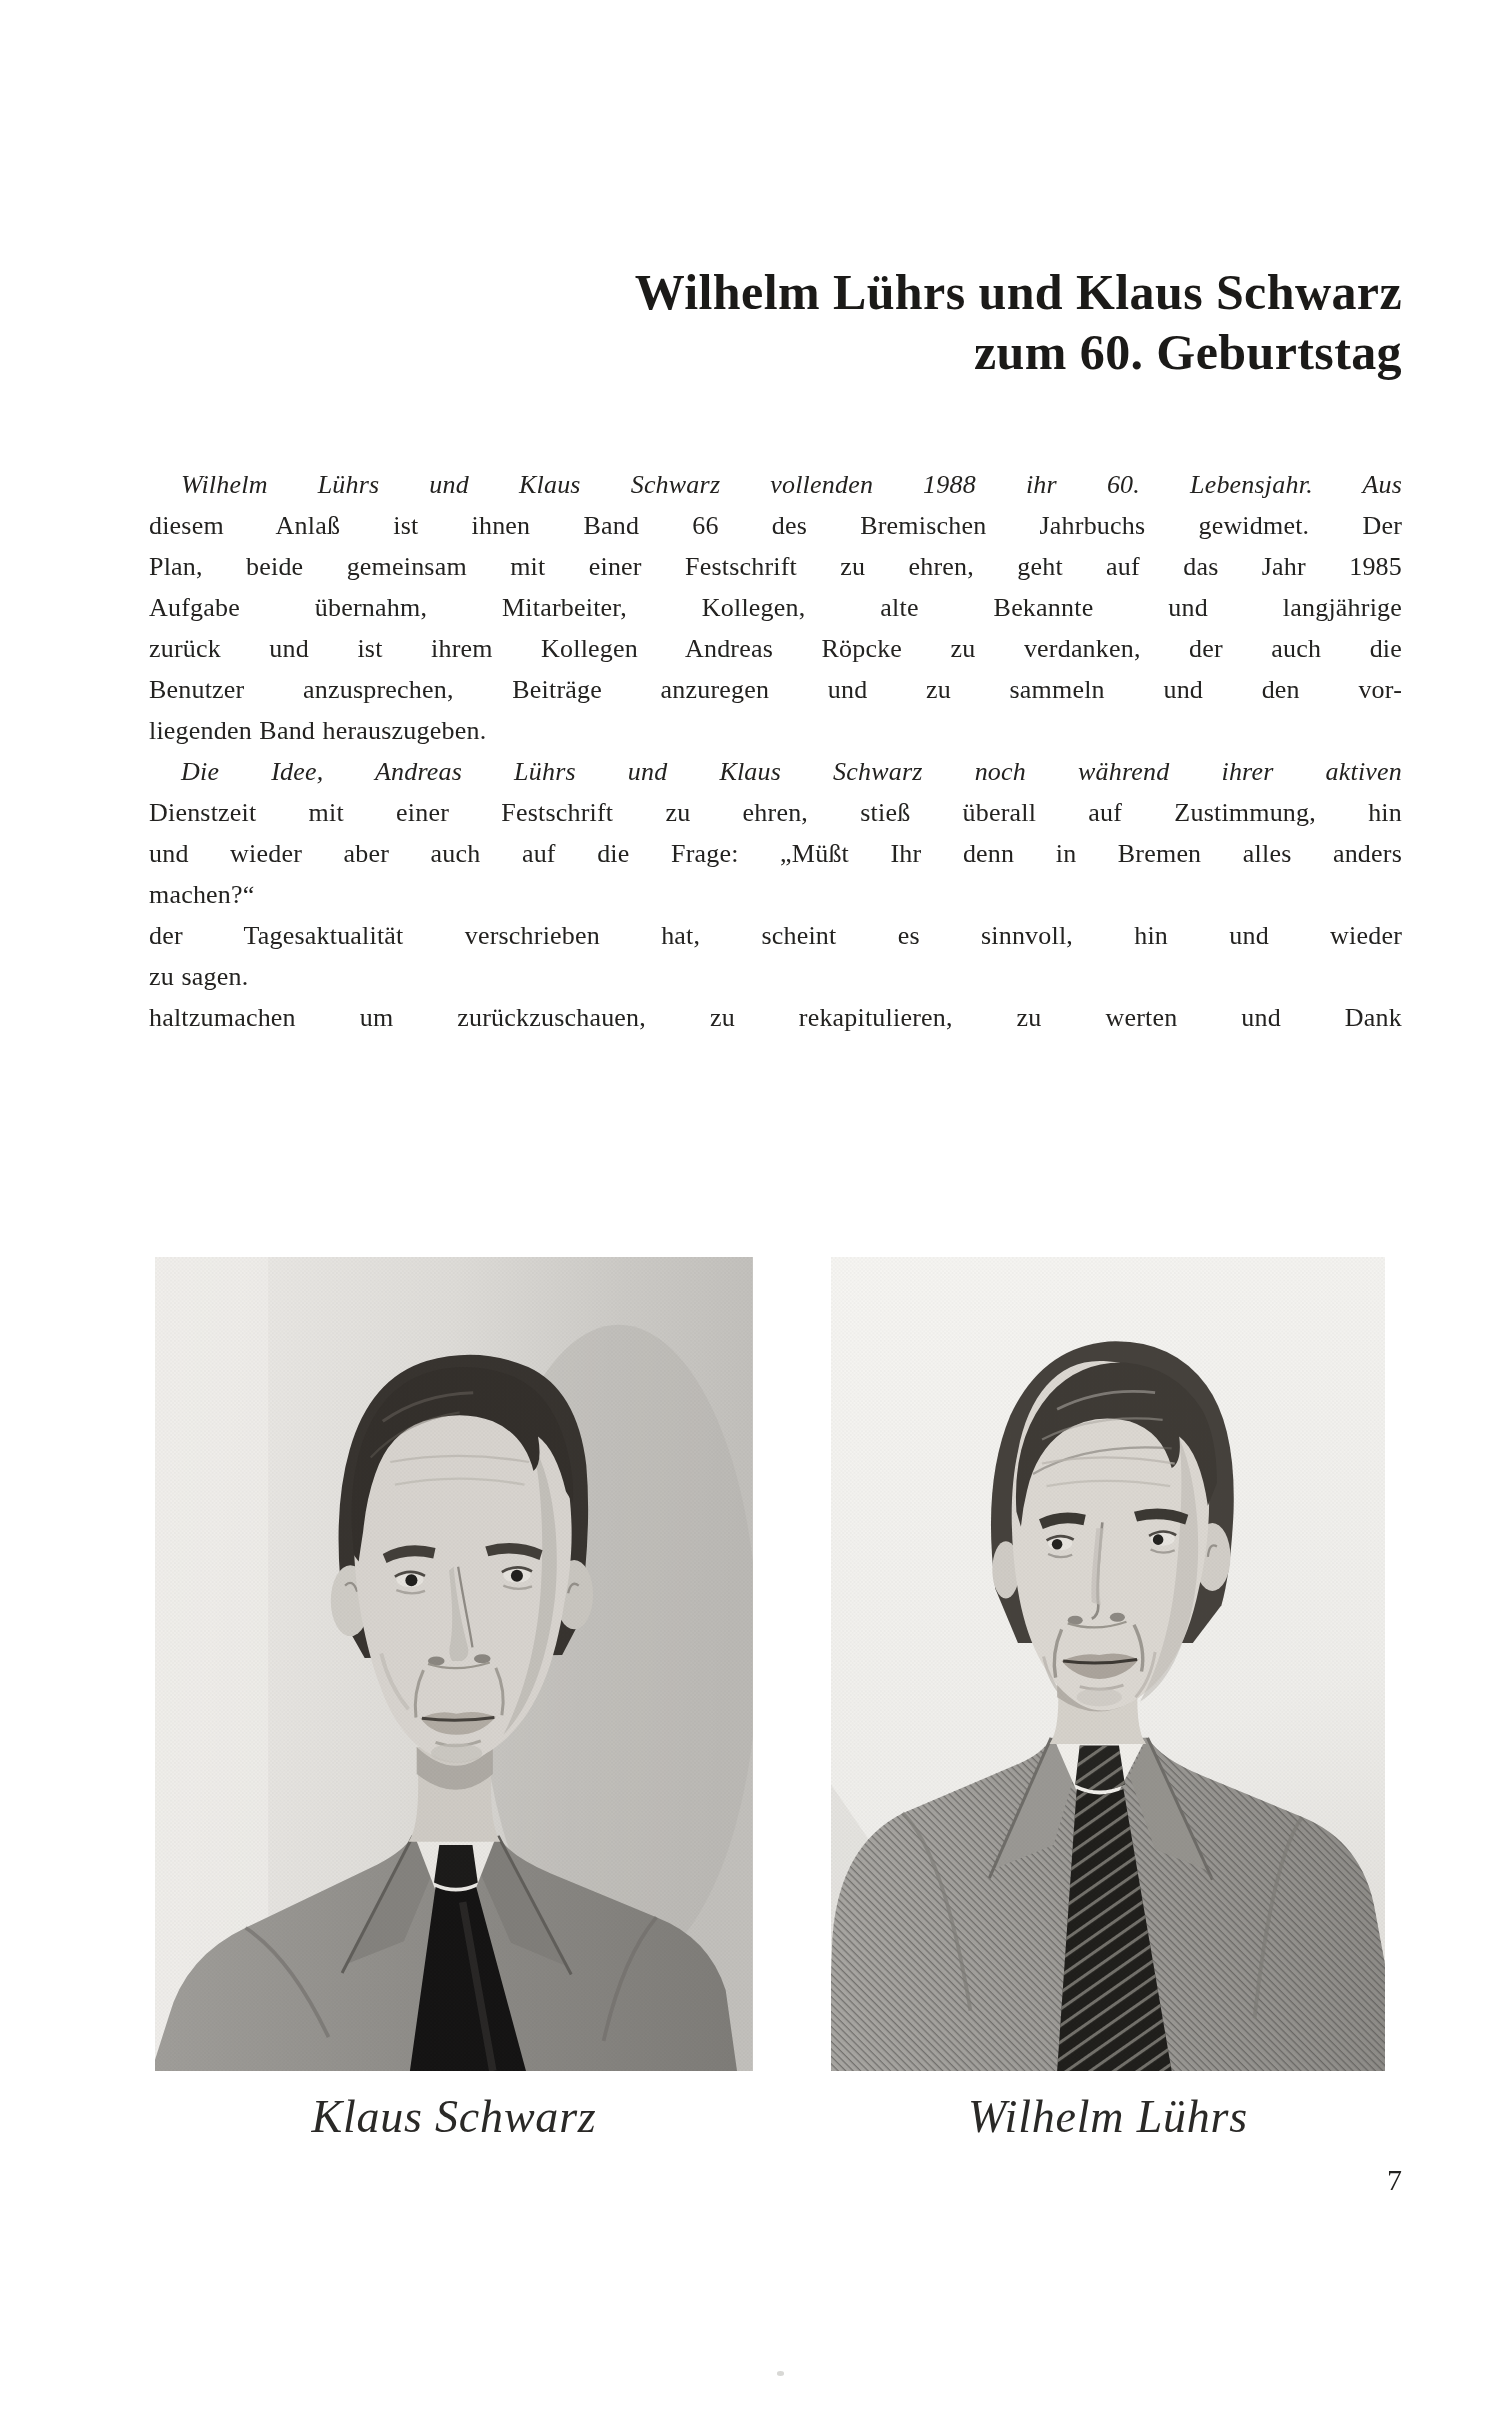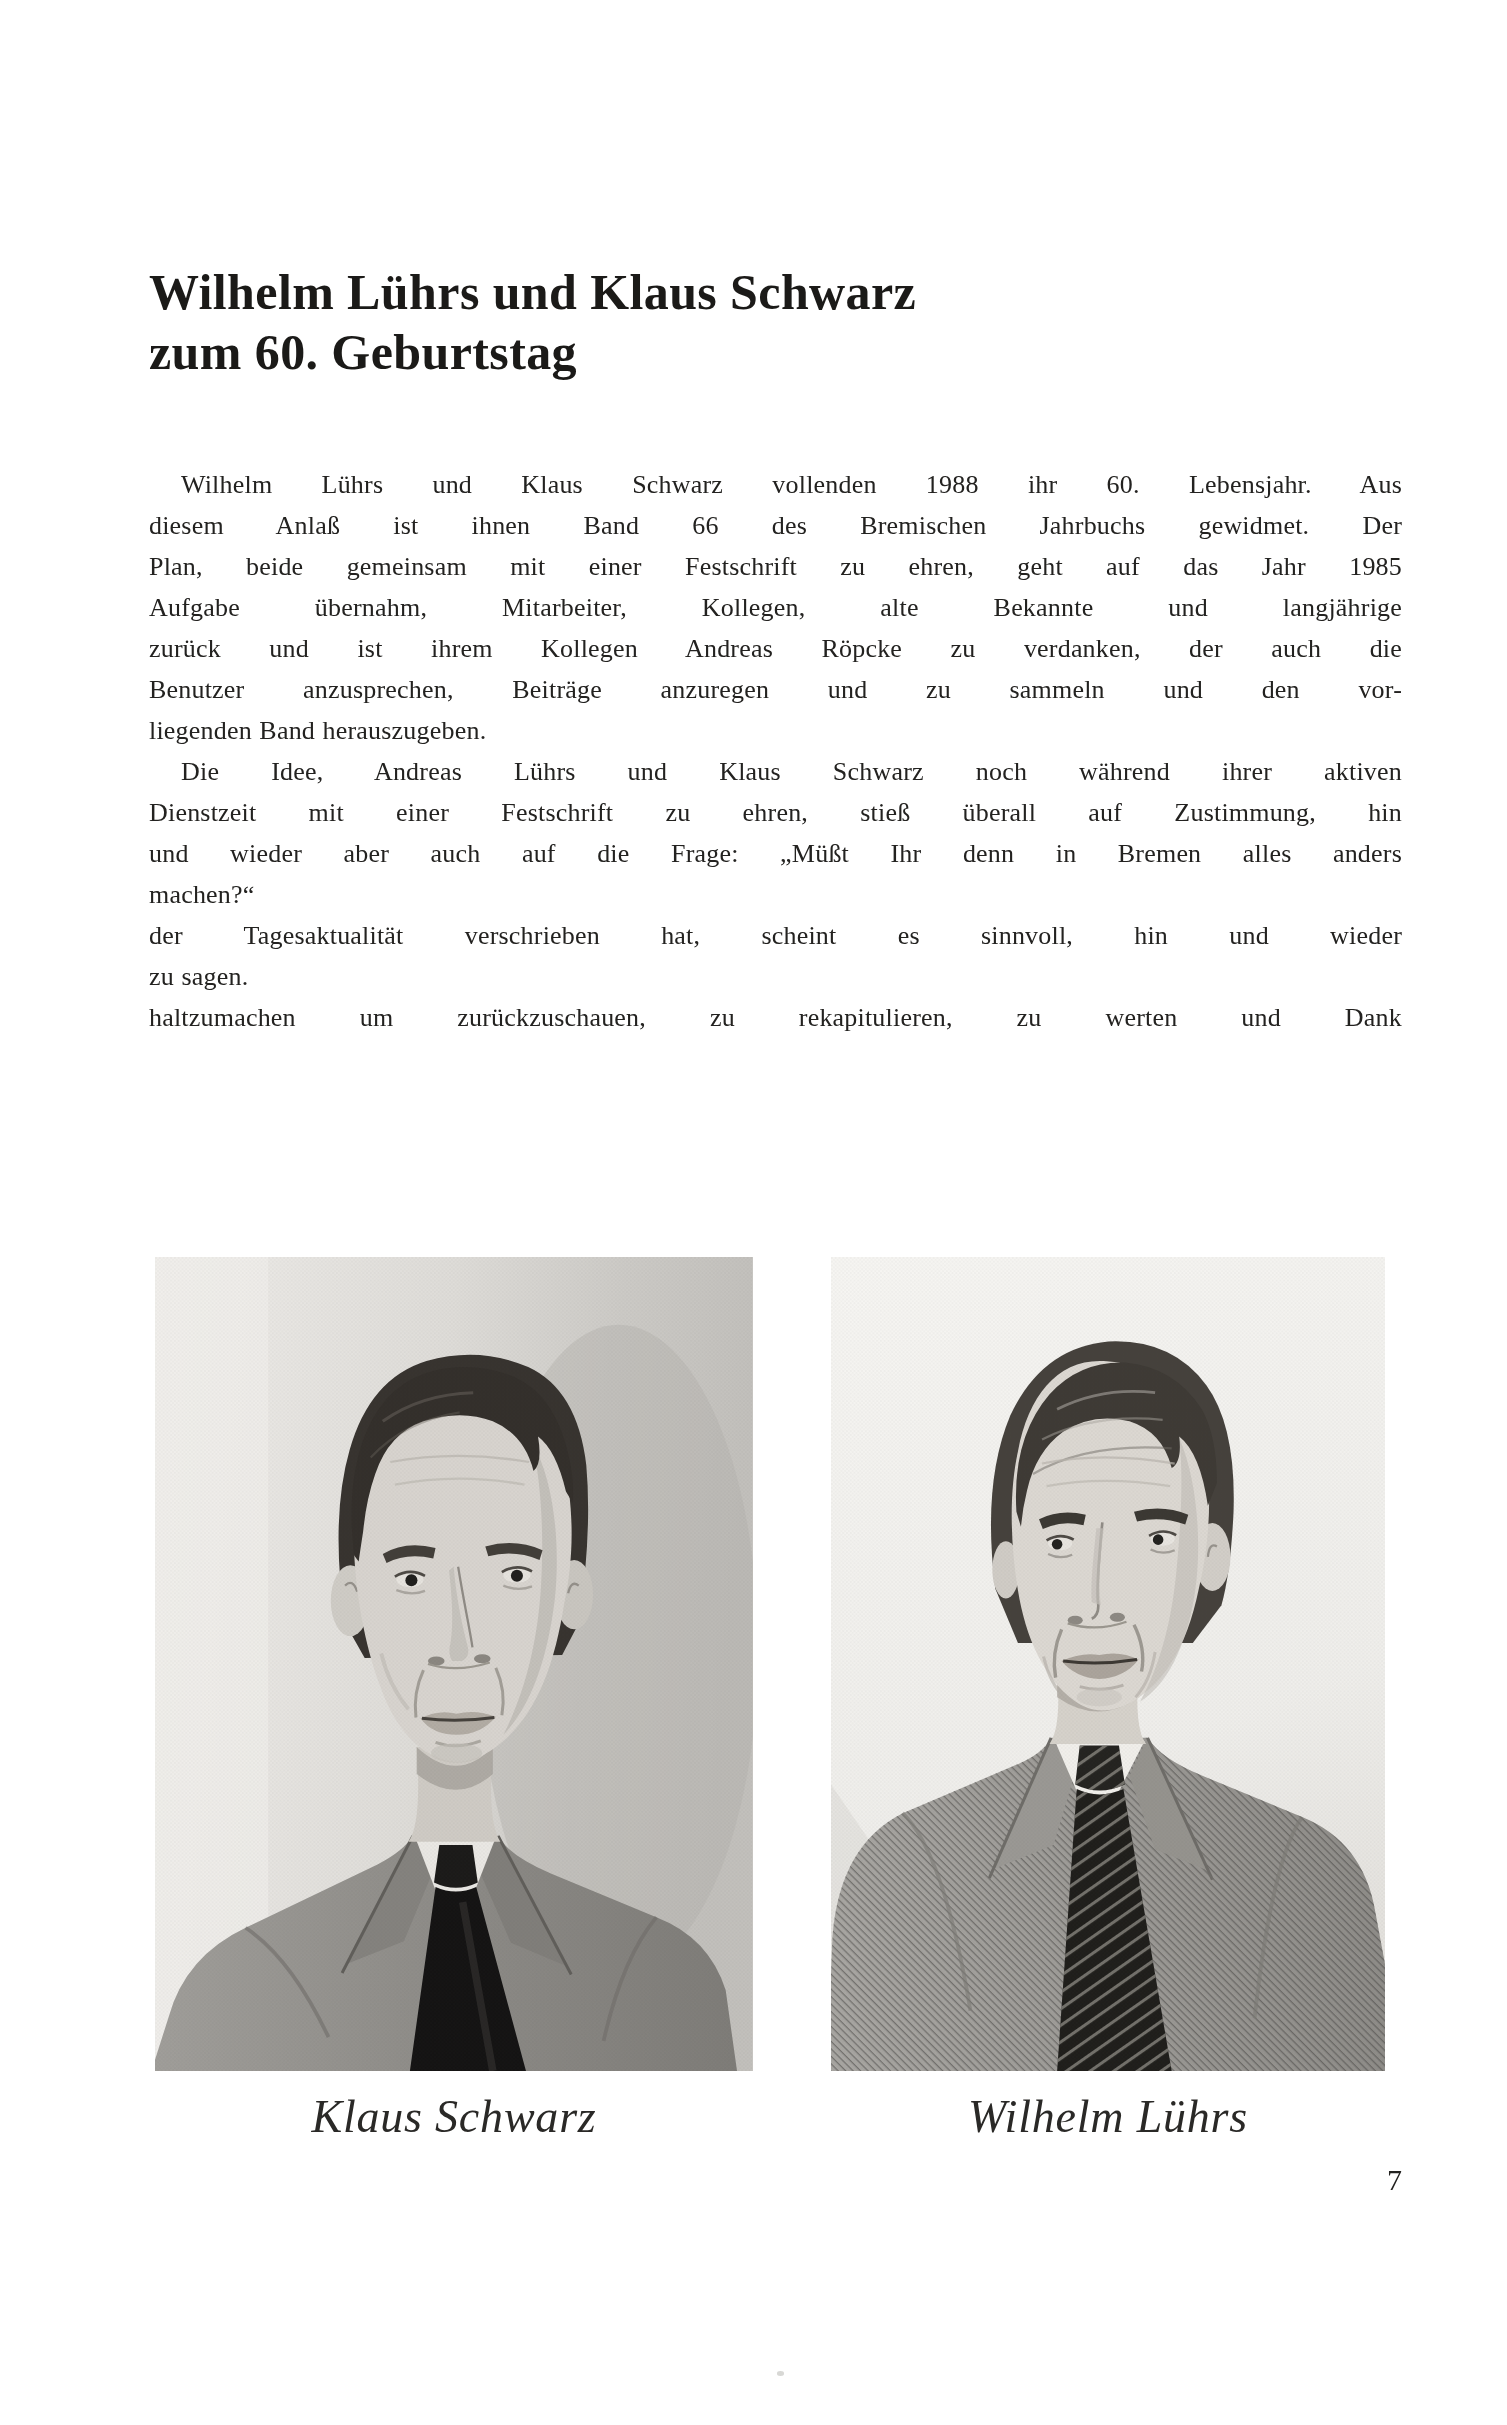--- a/index.html
+++ b/index.html
@@ -6,38 +6,38 @@
   .page{
     position:relative;
     width:1508px;height:2426px;
     background:#ffffff;
     font-family:"Liberation Serif","DejaVu Serif",serif;
     color:#232220;
     overflow:hidden;
   }
   .title{
     position:absolute;top:262px;left:149px;width:1253px;
-    margin:0;text-align:left;
+    margin:0;text-align:right;
     font-size:50px;line-height:60px;font-weight:bold;
     letter-spacing:0.4px;color:#1b1a18;
   }
   .title span{display:block;}
   .body-text{
     position:absolute;top:464px;left:149px;width:1253px;
   }
   .body-text p{margin:0;padding:0;}
   .line{
     height:41px;line-height:41px;
     font-size:26px;letter-spacing:0.2px;word-spacing:0.8px;
     text-align:justify;text-align-last:justify;
     white-space:nowrap;
     color:#232220;
   }
   .line.para-end{text-align-last:left;}
-  .line.indent{text-indent:32px;}
+  .line.indent{text-indent:32px;font-style:italic;}
   .photo{
     position:absolute;top:1257px;height:814px;
     margin:0;padding:0;overflow:hidden;background:#e9e8e5;
   }
   .photo svg{display:block;width:100%;height:100%;}
   .photo-left{left:155px;width:598px;}
   .photo-right{left:831px;width:554px;}
   .caption{
     position:absolute;top:2094px;height:45px;
     font-style:italic;font-size:46px;line-height:45px;

